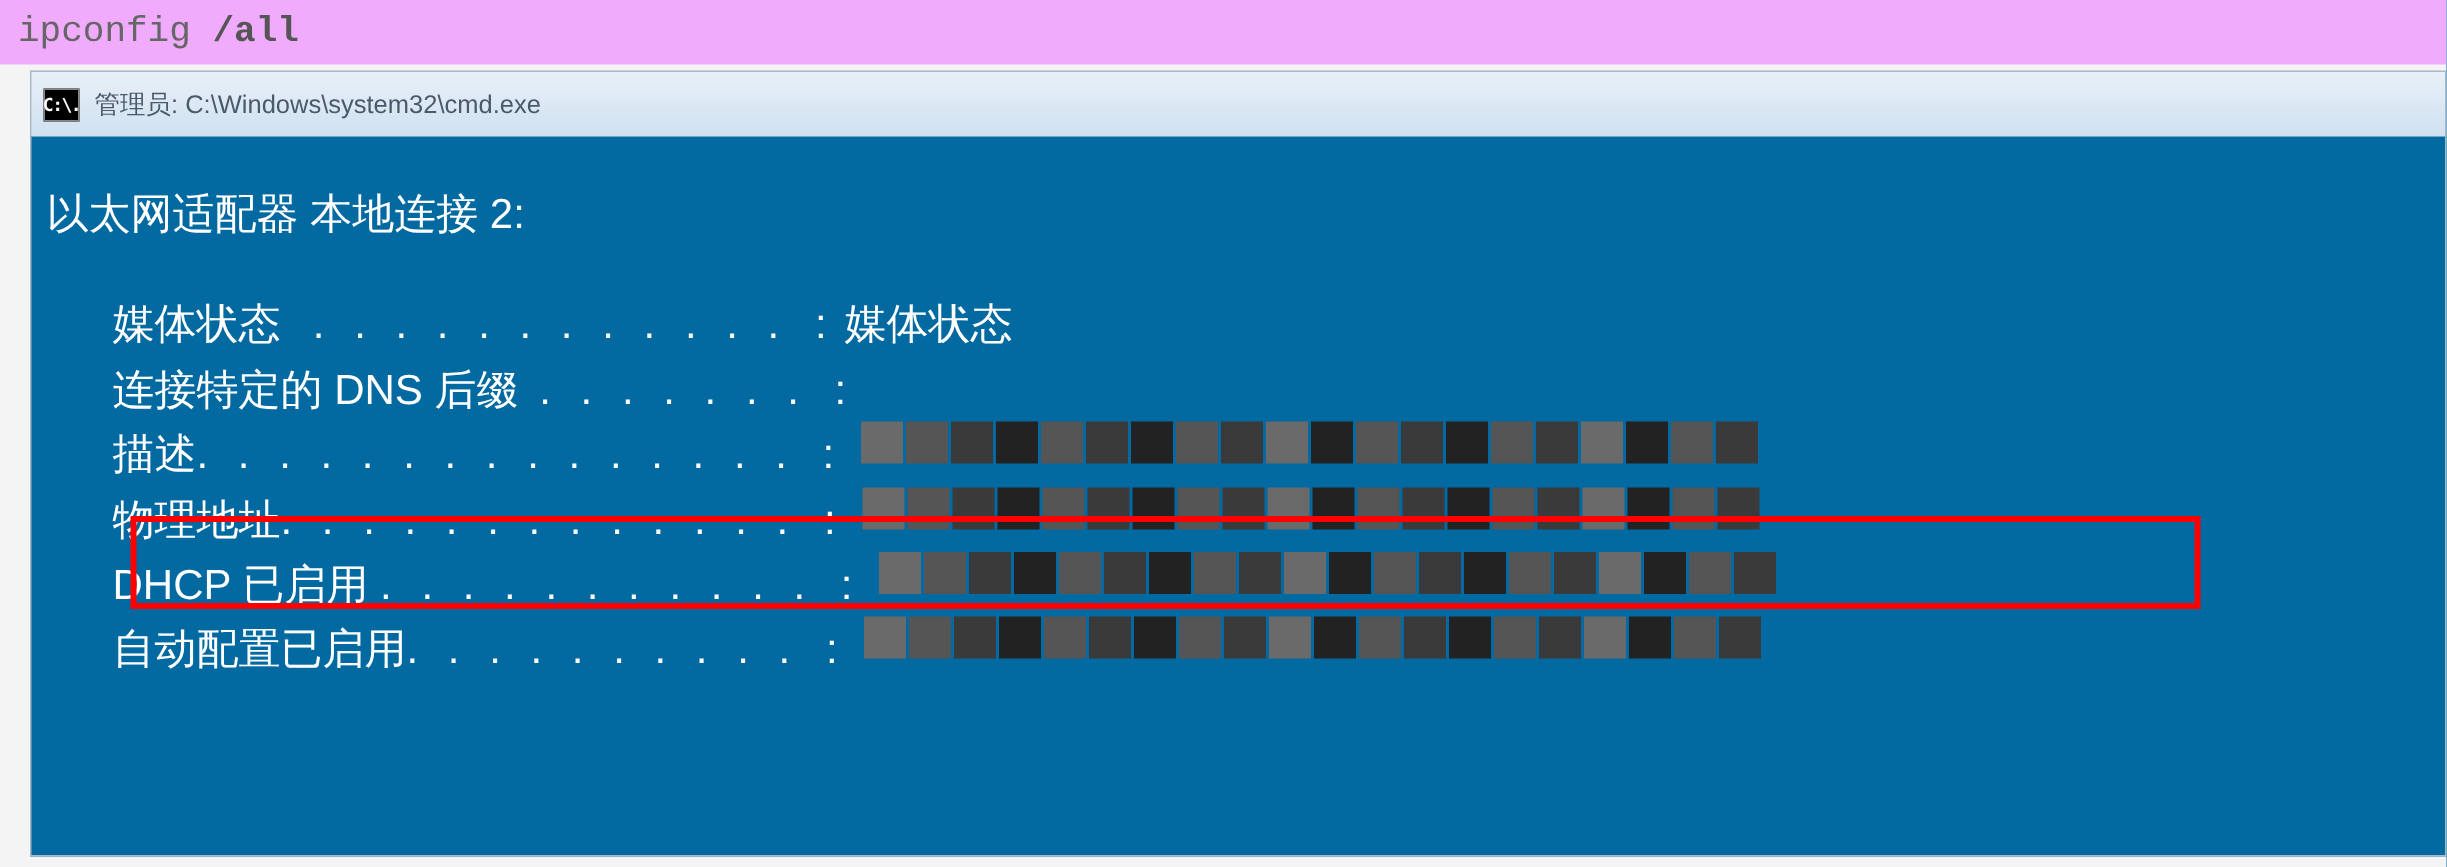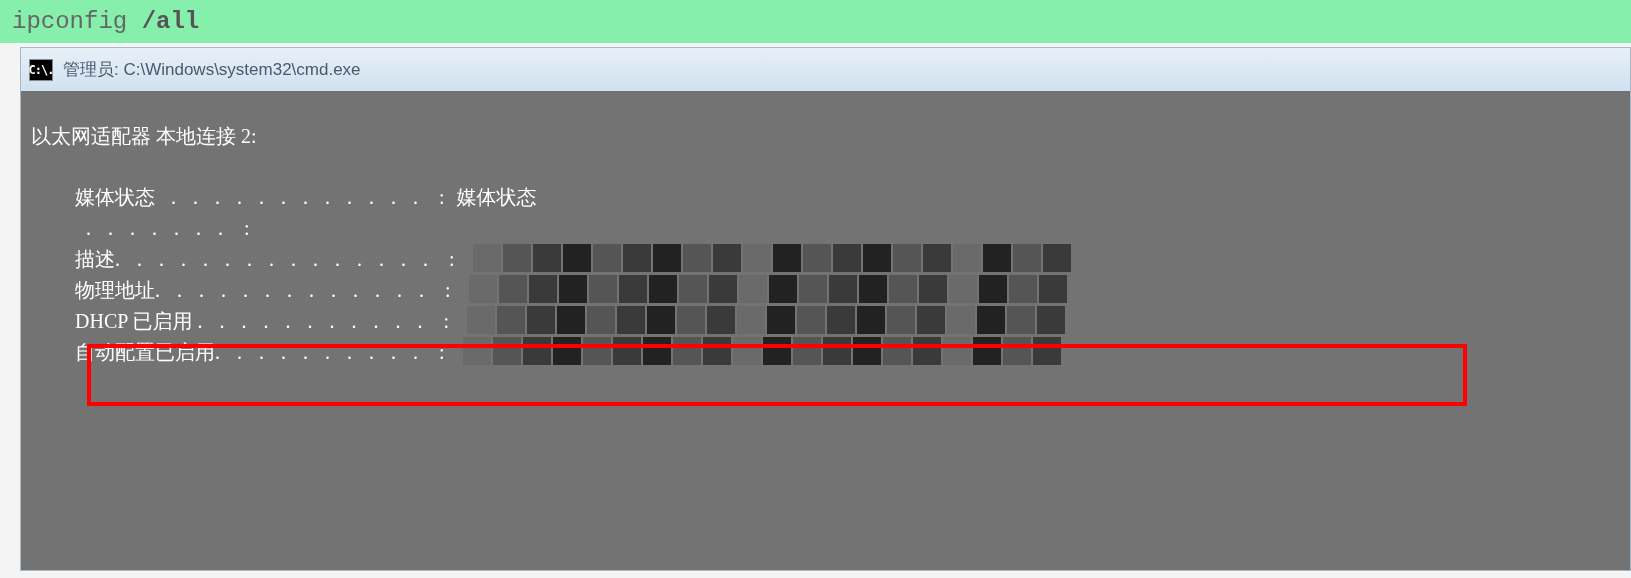--- a/index.html
+++ b/index.html
@@ -12,21 +12,21 @@
       background: #f4f4f4;
       width: 1631px;
       height: 578px;
       overflow: hidden;
     }
     .command-line {
       padding: 8px 12px;
       font-family: Consolas, "Courier New", monospace;
       font-size: 24px;
       color: #666;
-      background: #86efac;
+      background: #f0abfc;
     }
     .command-line .bold {
       font-weight: bold;
       color: #555;
     }
     .window-wrapper {
       margin: 4px 0 0 20px;
     }
     .titlebar {
       display: flex;
@@ -51,24 +51,24 @@
       margin-right: 10px;
       border: 1px solid #888;
       letter-spacing: -1px;
     }
     .titlebar-text {
       font-size: 17px;
       color: #4a5a6a;
       font-family: "Microsoft YaHei", sans-serif;
     }
     .terminal {
-      background: #737373;
+      background: #0369a1;
       color: #fff;
-      font-family: Liberation Serif, serif;
-      font-size: 20px;
+      font-family: Liberation Sans, sans-serif;
+      font-size: 28px;
       line-height: 1.55;
       padding: 30px 10px 0 10px;
       min-height: 480px;
       position: relative;
       border: 1px solid #a8b8c8;
       border-top: none;
     }
     .adapter-header {
       margin-bottom: 30px;
       white-space: pre;
@@ -124,21 +124,21 @@
     <div class="titlebar-icon">
       <span>C:\.</span>
     </div>
     <div class="titlebar-text">管理员: C:\Windows\system32\cmd.exe</div>
   </div>
 
   <div class="terminal">
     <div class="adapter-header">以太网适配器 本地连接 2:</div>
     <div id="term-rows">
         <div class="term-row"><span class="term-label">媒体状态 </span><span class="term-dots"> . . . . . . . . . . . . </span><span class="term-sep">:</span><span class="term-value">媒体状态</span></div>
-        <div class="term-row"><span class="term-dots"> . . . . . . . </span><span class="term-sep">:</span><span class="term-value"></span></div>
+        <div class="term-row"><span class="term-label">连接特定的 DNS 后缀</span><span class="term-dots"> . . . . . . . </span><span class="term-sep">:</span><span class="term-value"></span></div>
         <div class="term-row"><span class="term-label">描述</span><span class="term-dots">. . . . . . . . . . . . . . . </span><span class="term-sep">:</span><span class="pixelated"><span class="px g"></span><span class="px l"></span><span class="px m"></span><span class="px d"></span><span class="px l"></span><span class="px m"></span><span class="px d"></span><span class="px l"></span><span class="px m"></span><span class="px g"></span><span class="px d"></span><span class="px l"></span><span class="px m"></span><span class="px d"></span><span class="px l"></span><span class="px m"></span><span class="px g"></span><span class="px d"></span><span class="px l"></span><span class="px m"></span></span></div>
         <div class="term-row"><span class="term-label">物理地址</span><span class="term-dots">. . . . . . . . . . . . . </span><span class="term-sep">:</span><span class="pixelated"><span class="px g"></span><span class="px l"></span><span class="px m"></span><span class="px d"></span><span class="px l"></span><span class="px m"></span><span class="px d"></span><span class="px l"></span><span class="px m"></span><span class="px g"></span><span class="px d"></span><span class="px l"></span><span class="px m"></span><span class="px d"></span><span class="px l"></span><span class="px m"></span><span class="px g"></span><span class="px d"></span><span class="px l"></span><span class="px m"></span></span></div>
         <div class="term-row"><span class="term-label">DHCP 已启用 </span><span class="term-dots">. . . . . . . . . . . </span><span class="term-sep">:</span><span class="pixelated"><span class="px g"></span><span class="px l"></span><span class="px m"></span><span class="px d"></span><span class="px l"></span><span class="px m"></span><span class="px d"></span><span class="px l"></span><span class="px m"></span><span class="px g"></span><span class="px d"></span><span class="px l"></span><span class="px m"></span><span class="px d"></span><span class="px l"></span><span class="px m"></span><span class="px g"></span><span class="px d"></span><span class="px l"></span><span class="px m"></span></span></div>
         <div class="term-row"><span class="term-label">自动配置已启用</span><span class="term-dots">. . . . . . . . . . </span><span class="term-sep">:</span><span class="pixelated"><span class="px g"></span><span class="px l"></span><span class="px m"></span><span class="px d"></span><span class="px l"></span><span class="px m"></span><span class="px d"></span><span class="px l"></span><span class="px m"></span><span class="px g"></span><span class="px d"></span><span class="px l"></span><span class="px m"></span><span class="px d"></span><span class="px l"></span><span class="px m"></span><span class="px g"></span><span class="px d"></span><span class="px l"></span><span class="px m"></span></span></div>
       </div>
     <div class="redbox" id="redbox" style="top: 253px; left: 66px; width: 1380px; height: 62px;"></div>
   </div>
 </div>
 
 </body></html>

